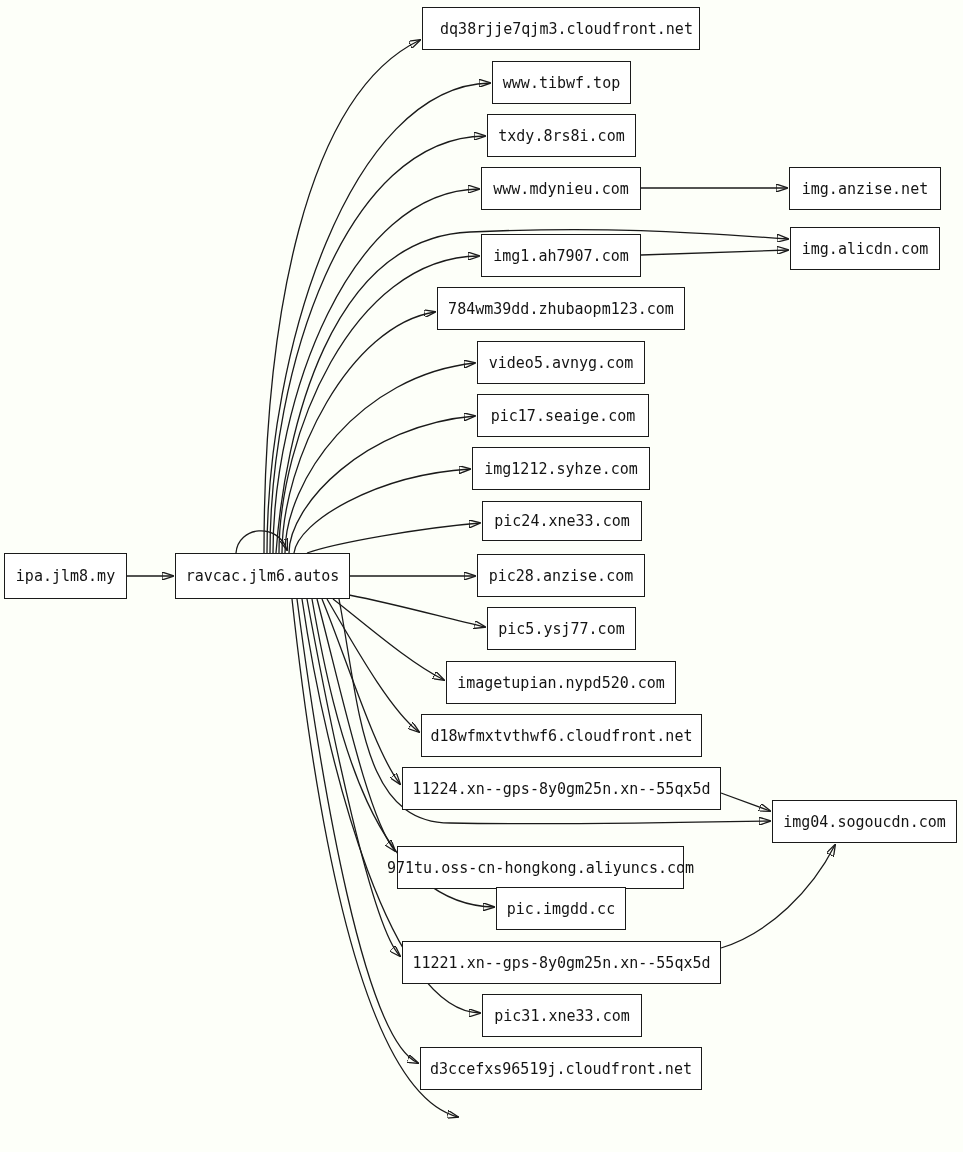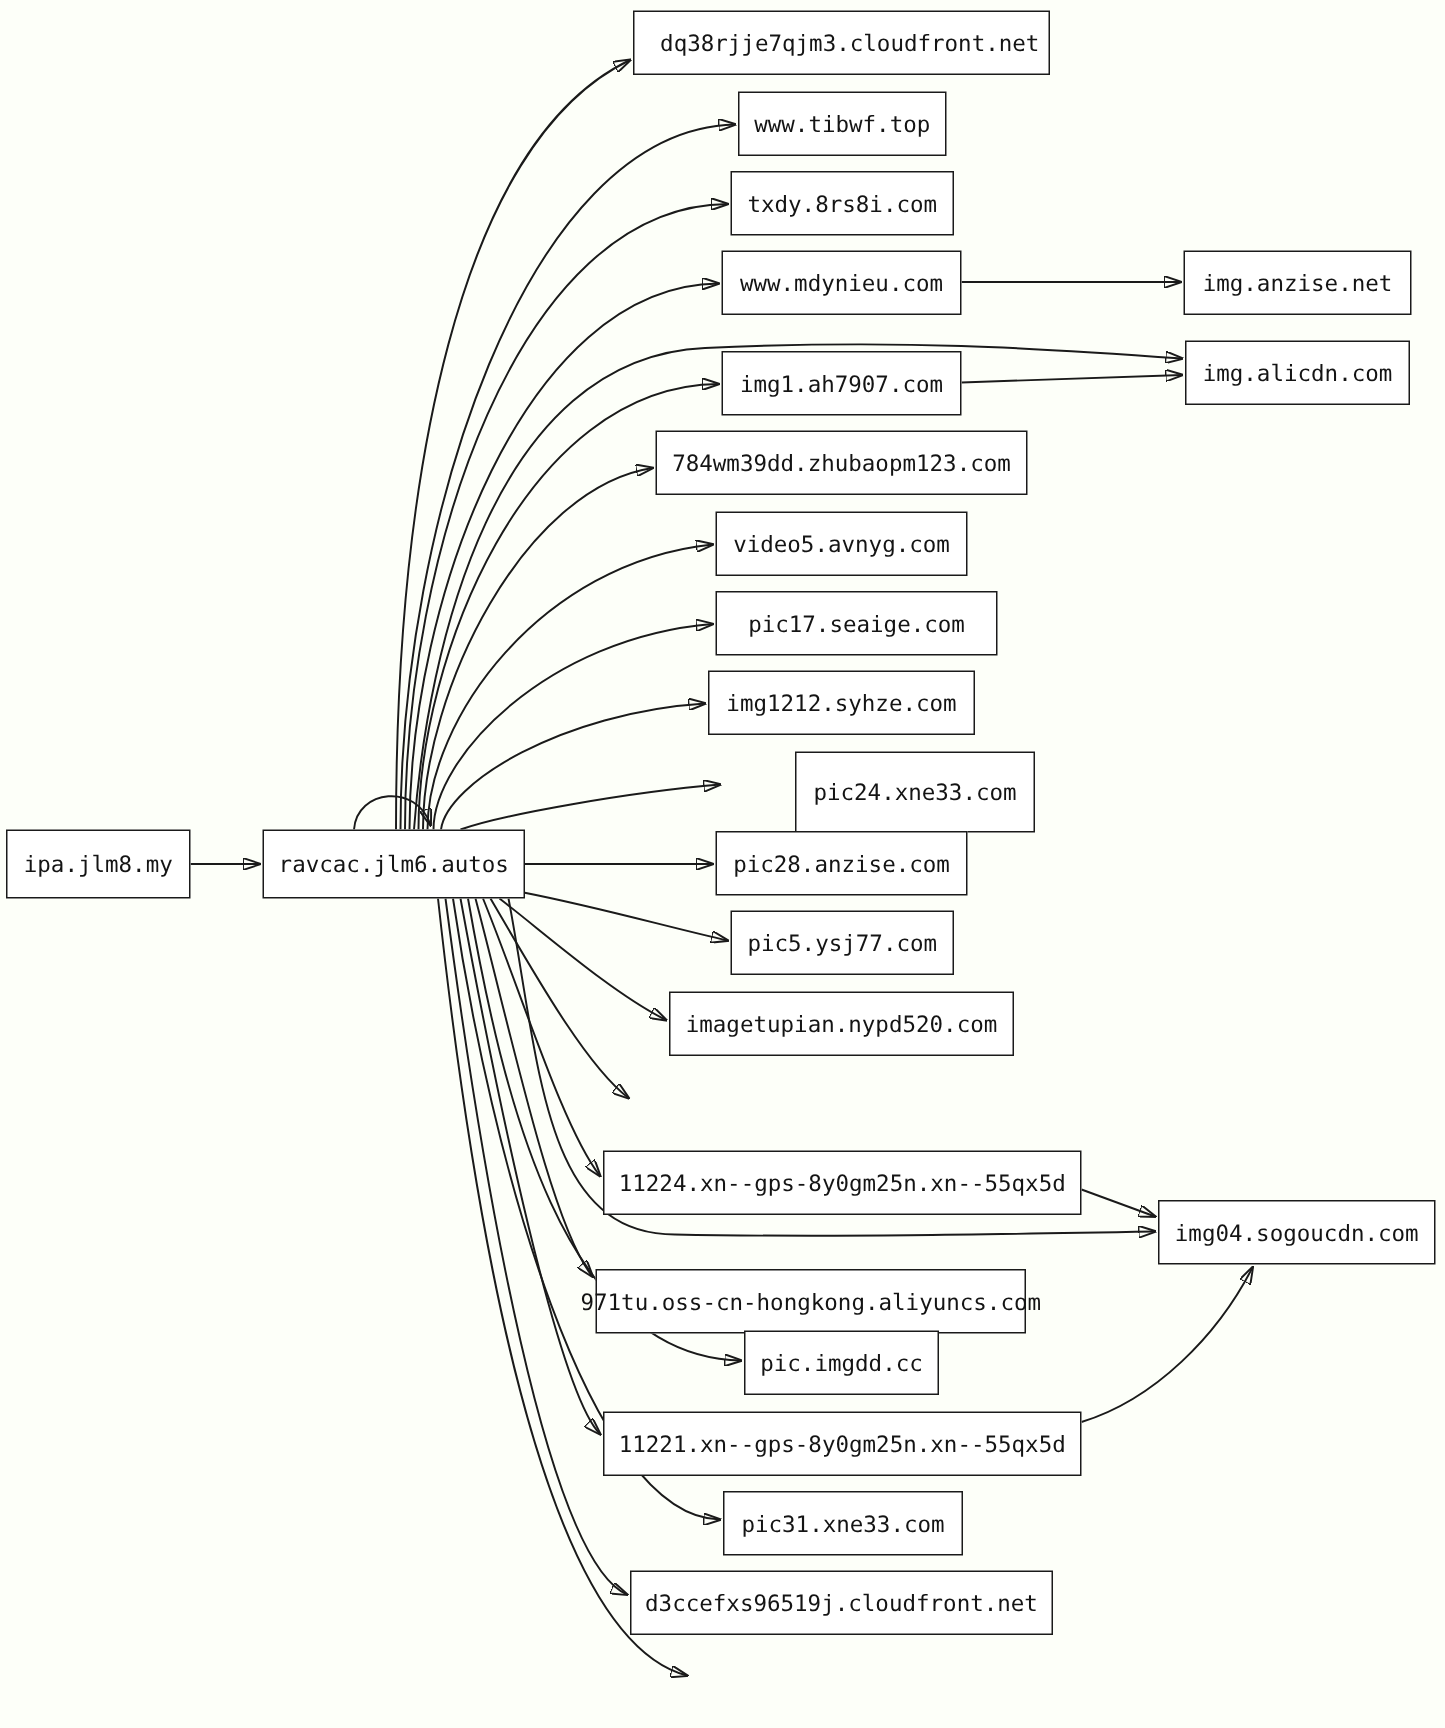--- a/index.html
+++ b/index.html
@@ -83,26 +83,27 @@
   <div class="node" style="left:4px;   top:553px;  width:123px; height:46px;">ipa.jlm8.my</div>
   <div class="node" style="left:175px; top:553px;  width:175px; height:46px;">ravcac.jlm6.autos</div>
 
   <div class="node" style="left:422px; top:7px;    width:278px; height:43px;padding-left:11px;">dq38rjje7qjm3.cloudfront.net</div>
   <div class="node" style="left:492px; top:61px;   width:139px; height:43px;">www.tibwf.top</div>
   <div class="node" style="left:487px; top:114px;  width:149px; height:43px;">txdy.8rs8i.com</div>
   <div class="node" style="left:481px; top:167px;  width:160px; height:43px;">www.mdynieu.com</div>
   <div class="node" style="left:481px; top:234px;  width:160px; height:43px;">img1.ah7907.com</div>
   <div class="node" style="left:437px; top:287px;  width:248px; height:43px;">784wm39dd.zhubaopm123.com</div>
   <div class="node" style="left:477px; top:341px;  width:168px; height:43px;">video5.avnyg.com</div>
-  <div class="node" style="left:477px; top:394px;  width:188px; height:43px;">pic17.seaige.com</div>
+  <div class="node" style="left:477px; top:394px;  width:172px; height:43px;">pic17.seaige.com</div>
   <div class="node" style="left:472px; top:447px;  width:178px; height:43px;">img1212.syhze.com</div>
-  <div class="node" style="left:482px; top:501px;  width:160px; height:54px;margin-left:48px;">pic24.xne33.com</div>
+  <div class="node" style="left:482px; top:501px;  width:160px; height:40px;">pic24.xne33.com</div>
   <div class="node" style="left:477px; top:554px;  width:168px; height:43px;">pic28.anzise.com</div>
   <div class="node" style="left:487px; top:607px;  width:149px; height:43px;">pic5.ysj77.com</div>
   <div class="node" style="left:446px; top:661px;  width:230px; height:43px;text-align:right;">imagetupian.nypd520.com</div>
+  <div class="node" style="left:421px; top:714px;  width:281px; height:43px;">d18wfmxtvthwf6.cloudfront.net</div>
   <div class="node" style="left:402px; top:767px;  width:319px; height:43px;">11224.xn--gps-8y0gm25n.xn--55qx5d</div>
   <div class="node" style="left:397px; top:834px;  width:287px; height:43px;margin-top:12px;">971tu.oss-cn-hongkong.aliyuncs.com</div>
   <div class="node" style="left:496px; top:887px;  width:130px; height:43px;">pic.imgdd.cc</div>
   <div class="node" style="left:402px; top:941px;  width:319px; height:43px;">11221.xn--gps-8y0gm25n.xn--55qx5d</div>
   <div class="node" style="left:482px; top:994px;  width:160px; height:43px;">pic31.xne33.com</div>
   <div class="node" style="left:420px; top:1047px; width:282px; height:43px;">d3ccefxs96519j.cloudfront.net</div>
 
   <div class="node" style="left:789px; top:167px;  width:152px; height:43px;">img.anzise.net</div>
   <div class="node" style="left:790px; top:227px;  width:150px; height:43px;">img.alicdn.com</div>
   <div class="node" style="left:772px; top:800px;  width:185px; height:43px;">img04.sogoucdn.com</div>

